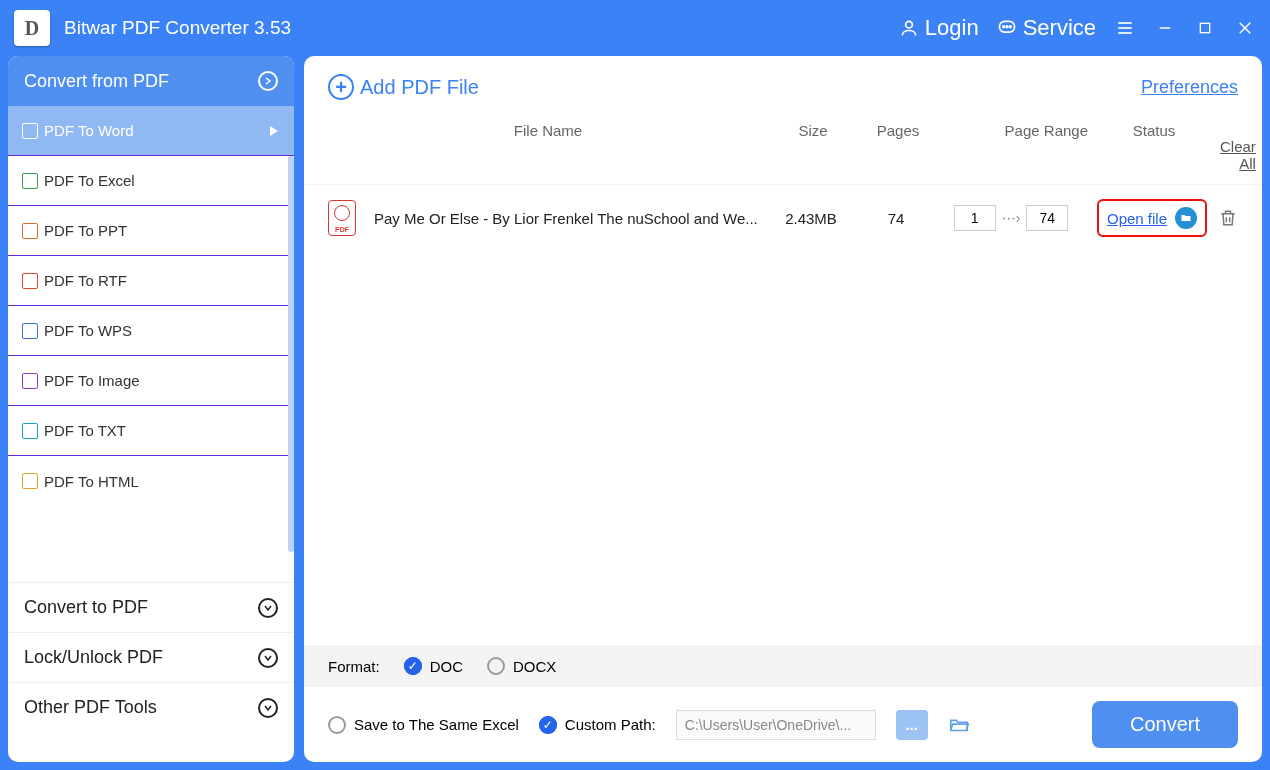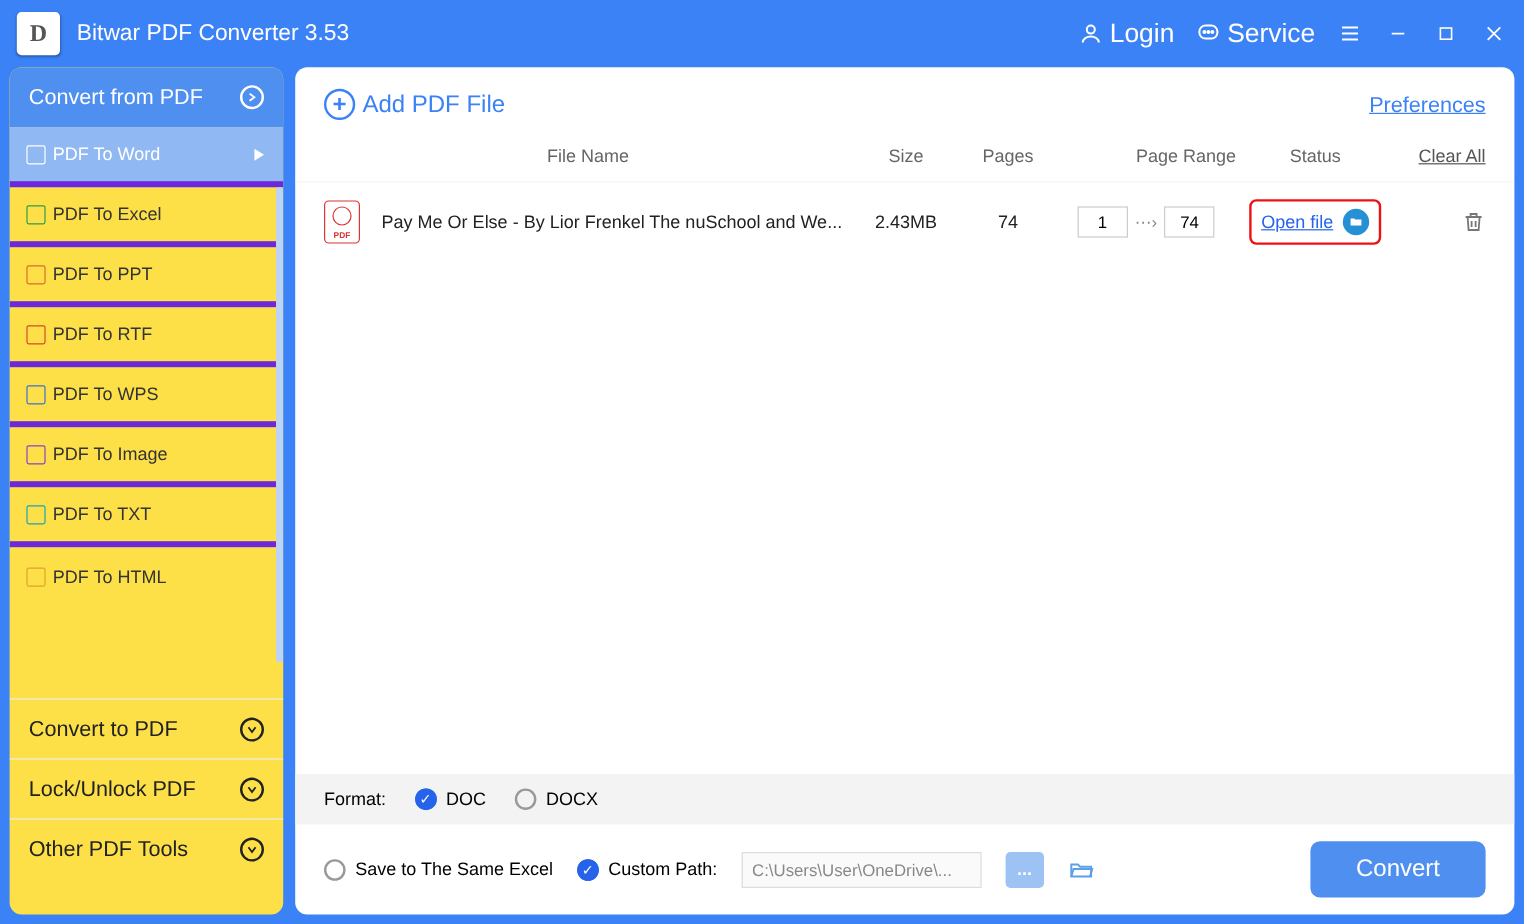--- a/index.html
+++ b/index.html
@@ -9,52 +9,52 @@
   .titlebar { display: flex; align-items: center; height: 48px; padding: 0 10px; color: #fff; }
   .app-logo { width: 36px; height: 36px; background: #fff; border-radius: 4px; display:flex; align-items:center; justify-content:center; margin-right: 14px; font-weight:bold; color:#555; font-size:20px; font-family: Georgia, serif; box-shadow: 0 1px 2px rgba(0,0,0,0.3);}
   .app-title { font-size: 19px; }
   .titlebar-right { margin-left: auto; display:flex; align-items:center; gap: 18px; }
   .tb-btn { display:flex; align-items:center; gap:6px; font-size:22px; cursor:pointer; }
   .tb-icon { width:20px; height:20px; display:inline-flex; align-items:center; justify-content:center;}
   .win-ctrl { width:22px; height:22px; display:inline-flex; align-items:center; justify-content:center; cursor:pointer; }
 
   
   .content { display:flex; height: calc(100% - 48px); gap: 10px; padding: 4px; }
-  .sidebar { width: 228px; background:#fde047; border-radius: 10px; overflow:hidden; display:flex; flex-direction:column; position:relative;}
+  .sidebar { width: 286px; background:#ffffff; border-radius: 10px; overflow:hidden; display:flex; flex-direction:column; position:relative;}
   .main { flex:1; background:#fff; border-radius:10px; display:flex; flex-direction:column; overflow:hidden;}
 
   
   .side-section-header { display:flex; align-items:center; justify-content:space-between; height:50px; padding: 0 16px; font-size:18px; cursor:pointer;}
   .side-section-header.active { background:#4f8ff0; color:#fff; }
   .side-section-header.active .chev-circle { border-color:#fff; }
   .chev-circle { width:20px; height:20px; border:2px solid #222; border-radius:50%; display:inline-flex; align-items:center; justify-content:center; font-size:12px;}
   .chev-circle svg { width:10px; height:10px; }
   .side-items { flex-shrink:0; position:relative;}
   .side-scroll-thumb { position:absolute; right:0; top:50px; width:6px; height:396px; background:#bcd3f5; border-radius:3px;}
-  .side-item { display:flex; align-items:center; height:50px; padding: 0 16px 0 36px; font-size:15px; color:#333; border-bottom:5px solid #6d28d9; cursor:pointer; position:relative;}
+  .side-item { display:flex; align-items:center; height:50px; padding: 0 16px 0 36px; font-size:15px; color:#333; border-bottom:1px solid #6d28d9; cursor:pointer; position:relative;}
   .side-item.selected { background:#90b9f4; color:#fff; }
   .side-item.selected::after { content:""; position:absolute; right:16px; top:50%; transform:translateY(-50%); border-left:8px solid #fff; border-top:5px solid transparent; border-bottom:5px solid transparent;}
   .side-item .doc-ic { width:16px; height:16px; position:absolute; left:14px; top:50%; transform:translateY(-50%); border:1.5px solid currentColor; border-radius:2px;}
   .sidebar-spacer { flex:1; }
   .other-sections .side-section-header { border-top:1px solid #ededed; color:#222; }
 
   
   .main-top { display:flex; align-items:center; justify-content:space-between; padding: 18px 24px 14px 24px;}
   .add-file { display:flex; align-items:center; gap:6px; color:#3b82f6; font-size:20px; cursor:pointer;}
   .add-file .plus-circle { width:26px; height:26px; border:2.5px solid #3b82f6; border-radius:50%; display:inline-flex; align-items:center; justify-content:center; font-size:20px; font-weight:bold; line-height:1;}
   .prefs { color:#3b82f6; font-size:18px; text-decoration: underline; cursor:pointer;}
 
   
   .tbl-header { display:flex; padding:8px 24px 12px 24px; font-size:15px; color:#666; border-bottom:1px solid #f4f4f4;}
   .col-name { flex: 0 0 440px; text-align:center;}
   .col-size { flex: 0 0 90px; text-align:center;}
   .col-pages { flex: 0 0 80px; text-align:center;}
   .col-range { flex: 0 0 150px; text-align:right;}
   .col-status { flex: 0 0 132px; text-align:center;}
-  .col-clear { flex:1; text-align:right; text-decoration:underline; cursor:pointer; color:#555;}
+  .col-clear { flex:1; text-align:right; text-decoration:underline; cursor:pointer; color:#555;margin-top:16px;}
 
   .file-row { display:flex; align-items:center; padding:14px 24px; font-size:15px; color:#222;}
   .file-row .pdf-ic { width:30px; height:36px; border:1.5px solid #d33; border-radius:4px; display:flex; flex-direction:column; align-items:center; justify-content:flex-end; font-size:7px; color:#d33; font-weight:bold; padding-bottom:2px; margin-right:18px; position:relative;}
   .pdf-ic::before { content:""; width:14px; height:14px; border:1.5px solid #d33; border-radius:50%; position:absolute; top:4px;}
   .fname { flex: 0 0 392px; }
   .fsize { flex:0 0 90px; text-align:center; }
   .fpages { flex:0 0 80px; text-align:center; }
   .frange { flex:0 0 150px; display:flex; align-items:center; justify-content:center; gap:6px;}
   .frange input { width:42px; height:26px; text-align:center; border:1px solid #ccc; font-size:14px;}
   .arrow-rt { color:#888; font-size:14px;}

